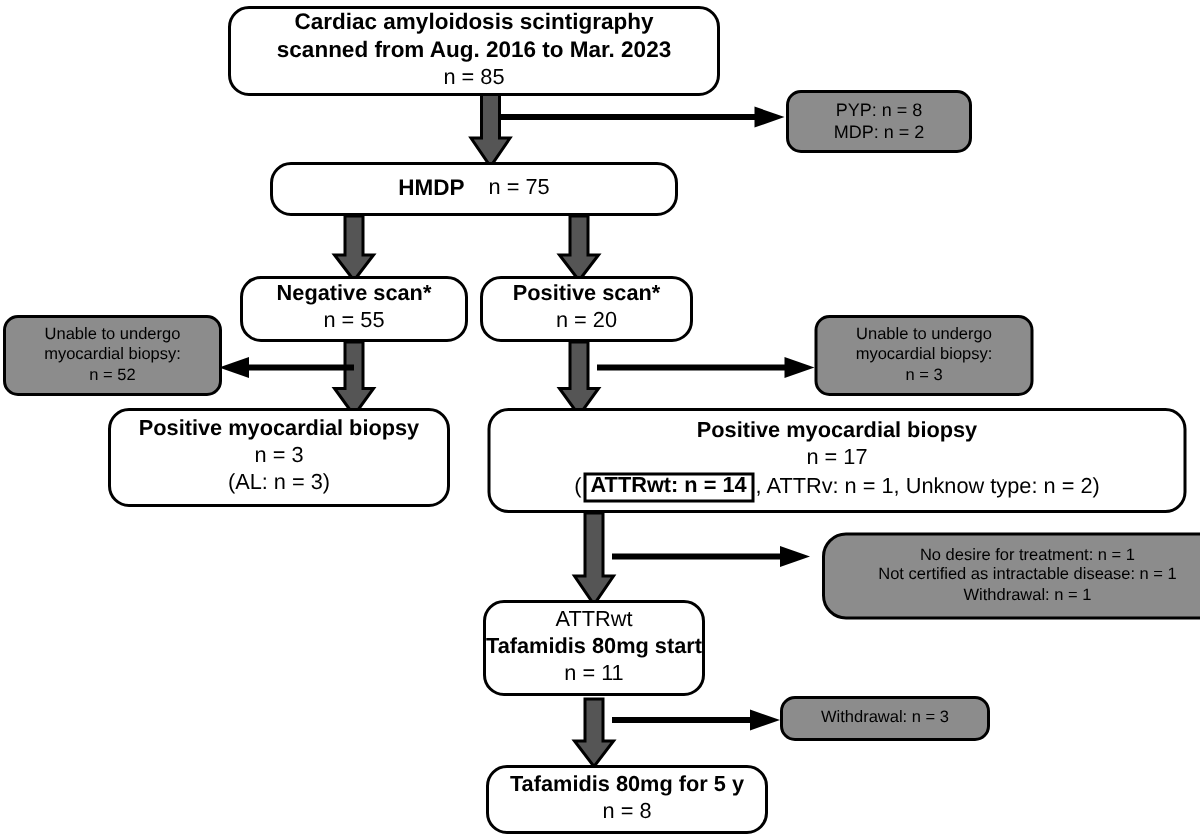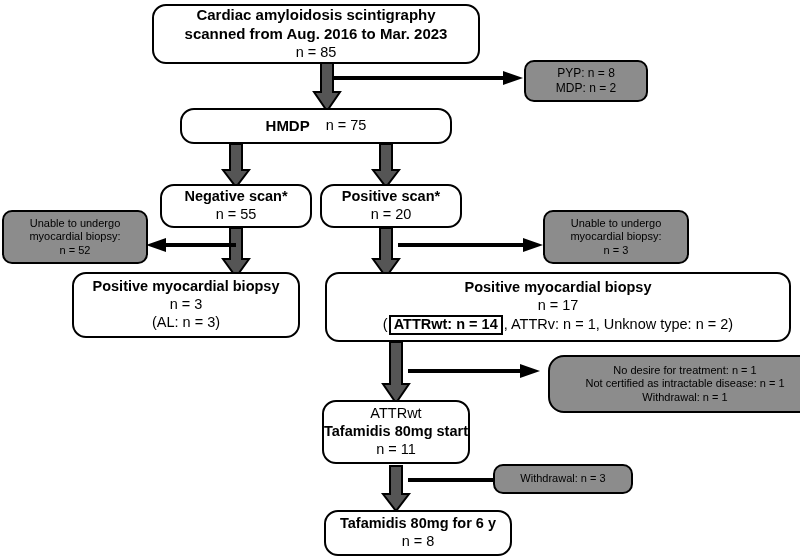--- a/index.html
+++ b/index.html
@@ -182,22 +182,22 @@
     <span class="ln r f12">Not certified as intractable disease: n = 1</span>
     <span class="ln r f12">Withdrawal: n = 1</span>
   </div>
 
   <div class="box" style="left:322px; top:400px; width:148px; height:64px;">
     <span class="ln r f14">ATTRwt</span>
     <span class="ln b f14">Tafamidis 80mg start</span>
     <span class="ln r f14">n = 11</span>
   </div>
 
-  <div class="box gray" style="left:493px; top:464px; width:140px; height:30px;">
+  <div class="box gray" style="left:520px; top:464px; width:140px; height:30px;">
     <span class="ln r f12">Withdrawal: n = 3</span>
   </div>
 
   <div class="box" style="left:324px; top:510px; width:188px; height:46px;">
-    <span class="ln b f14">Tafamidis 80mg for 6 y</span>
+    <span class="ln b f14">Tafamidis 80mg for 5 y</span>
     <span class="ln r f14">n = 8</span>
   </div>
 
 </div>
 
 </body></html>

